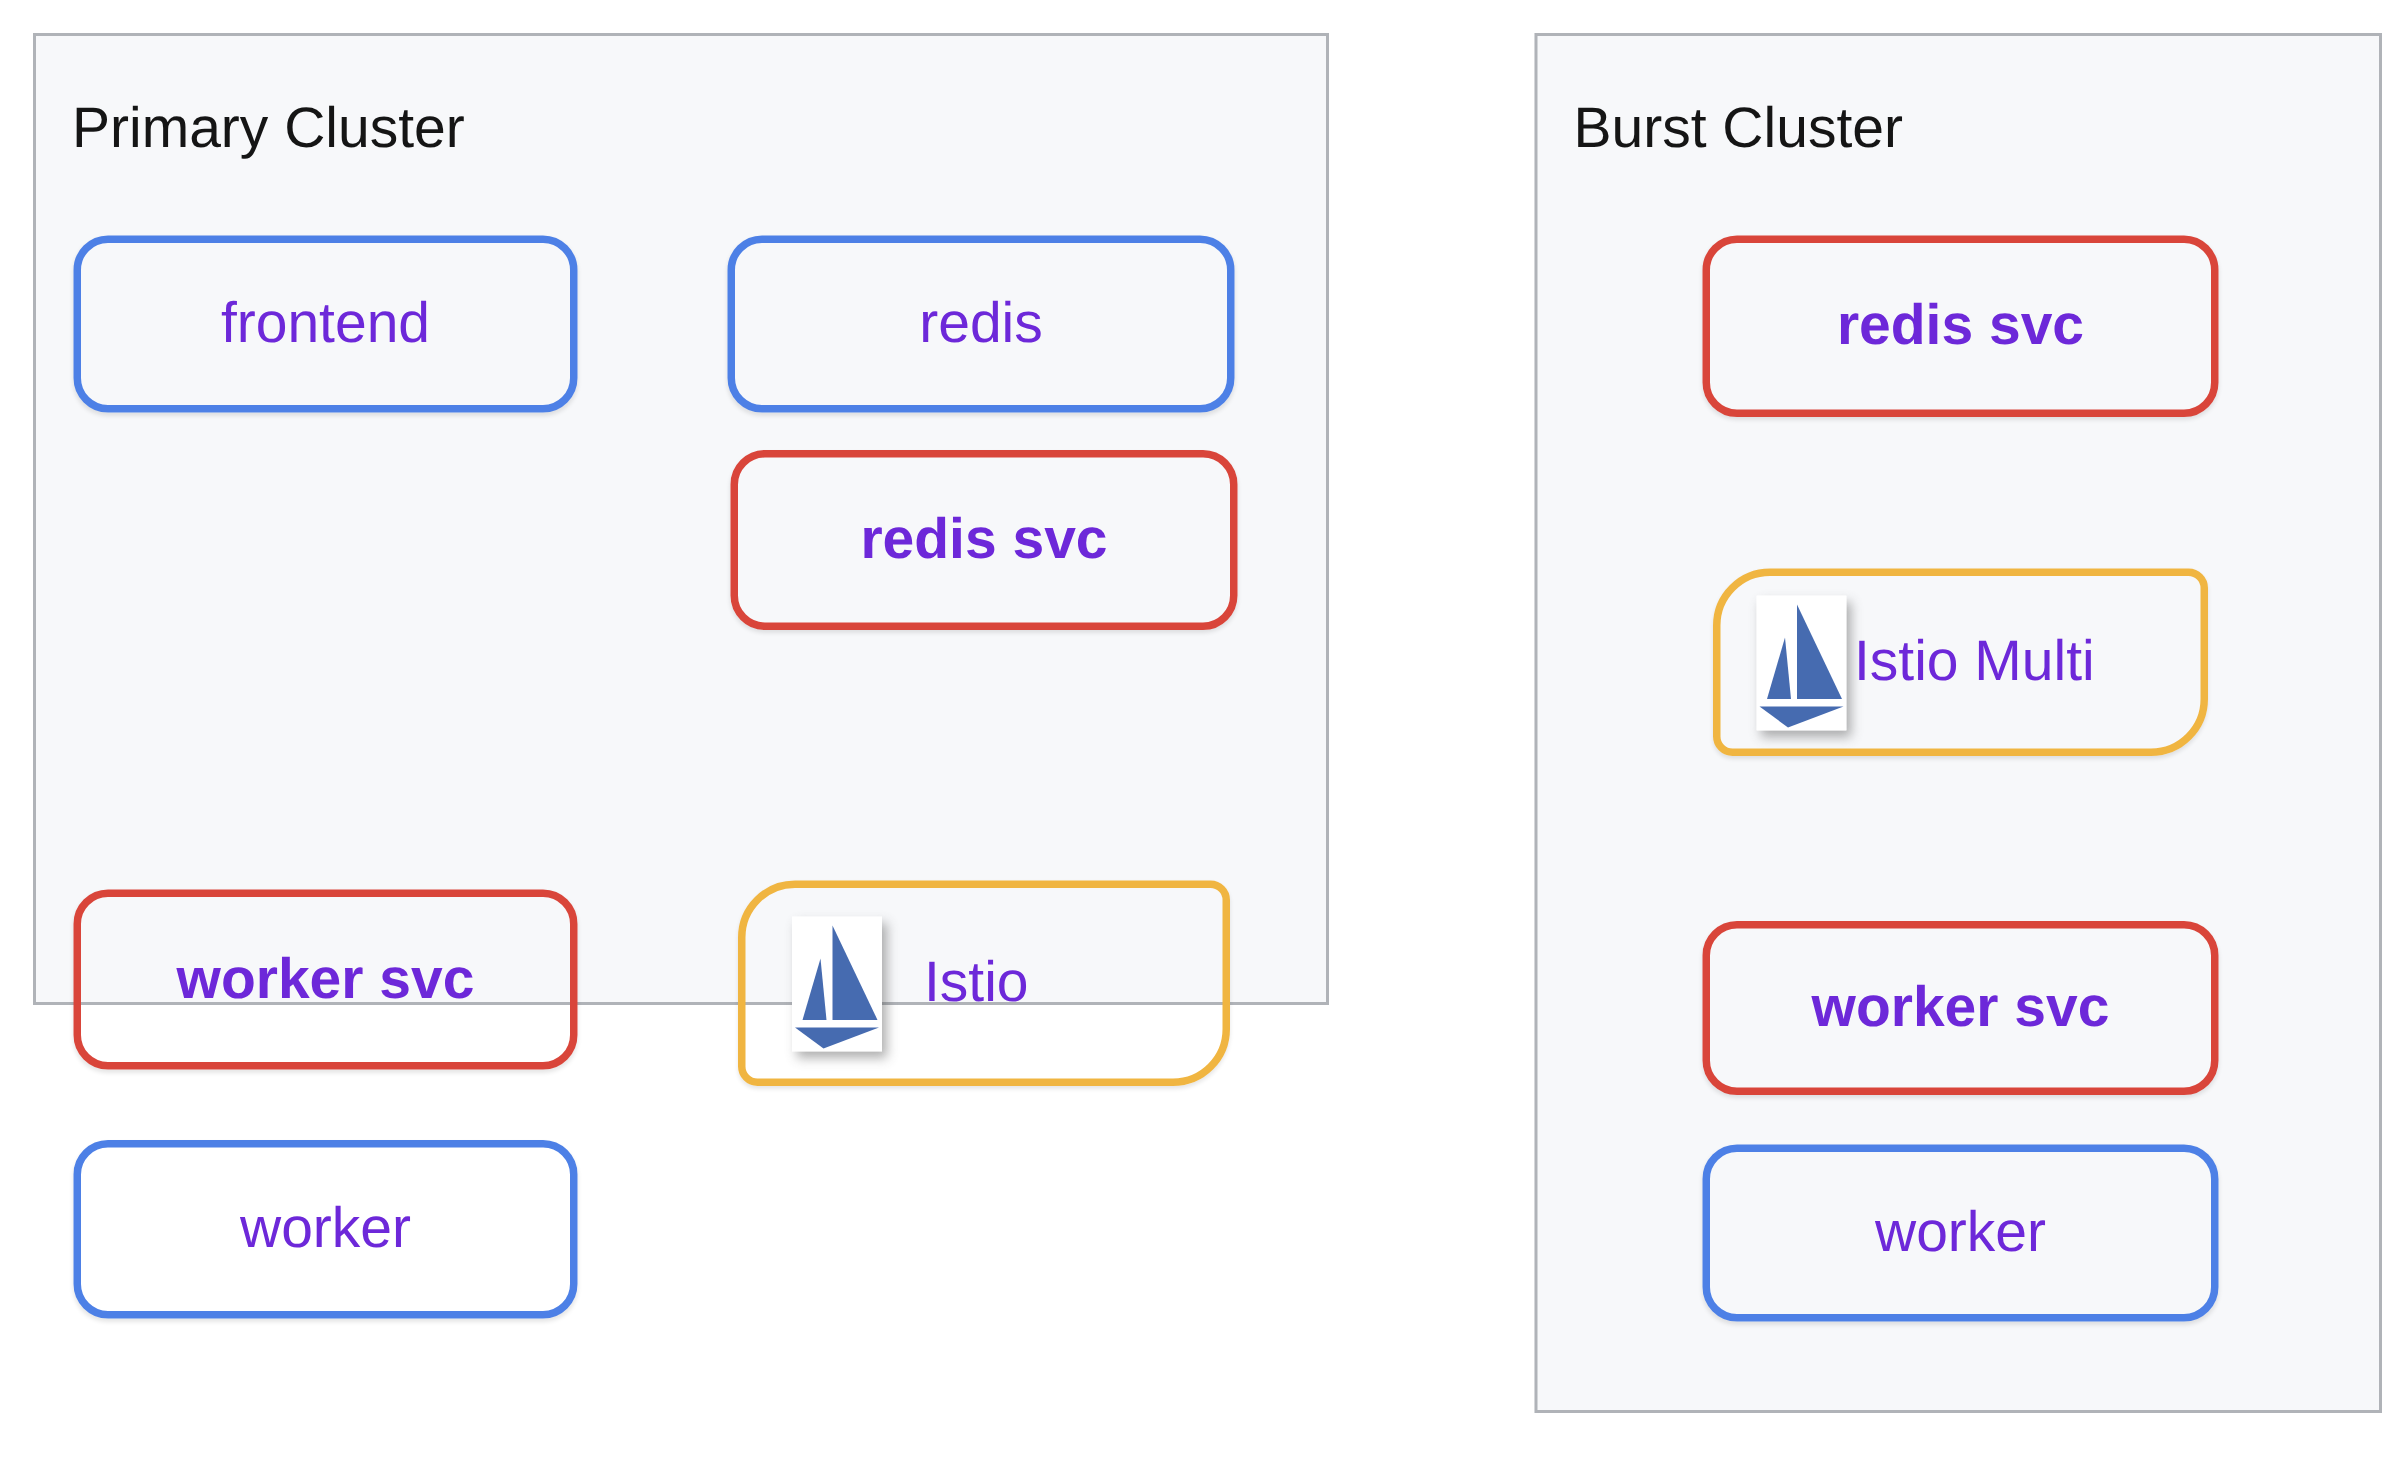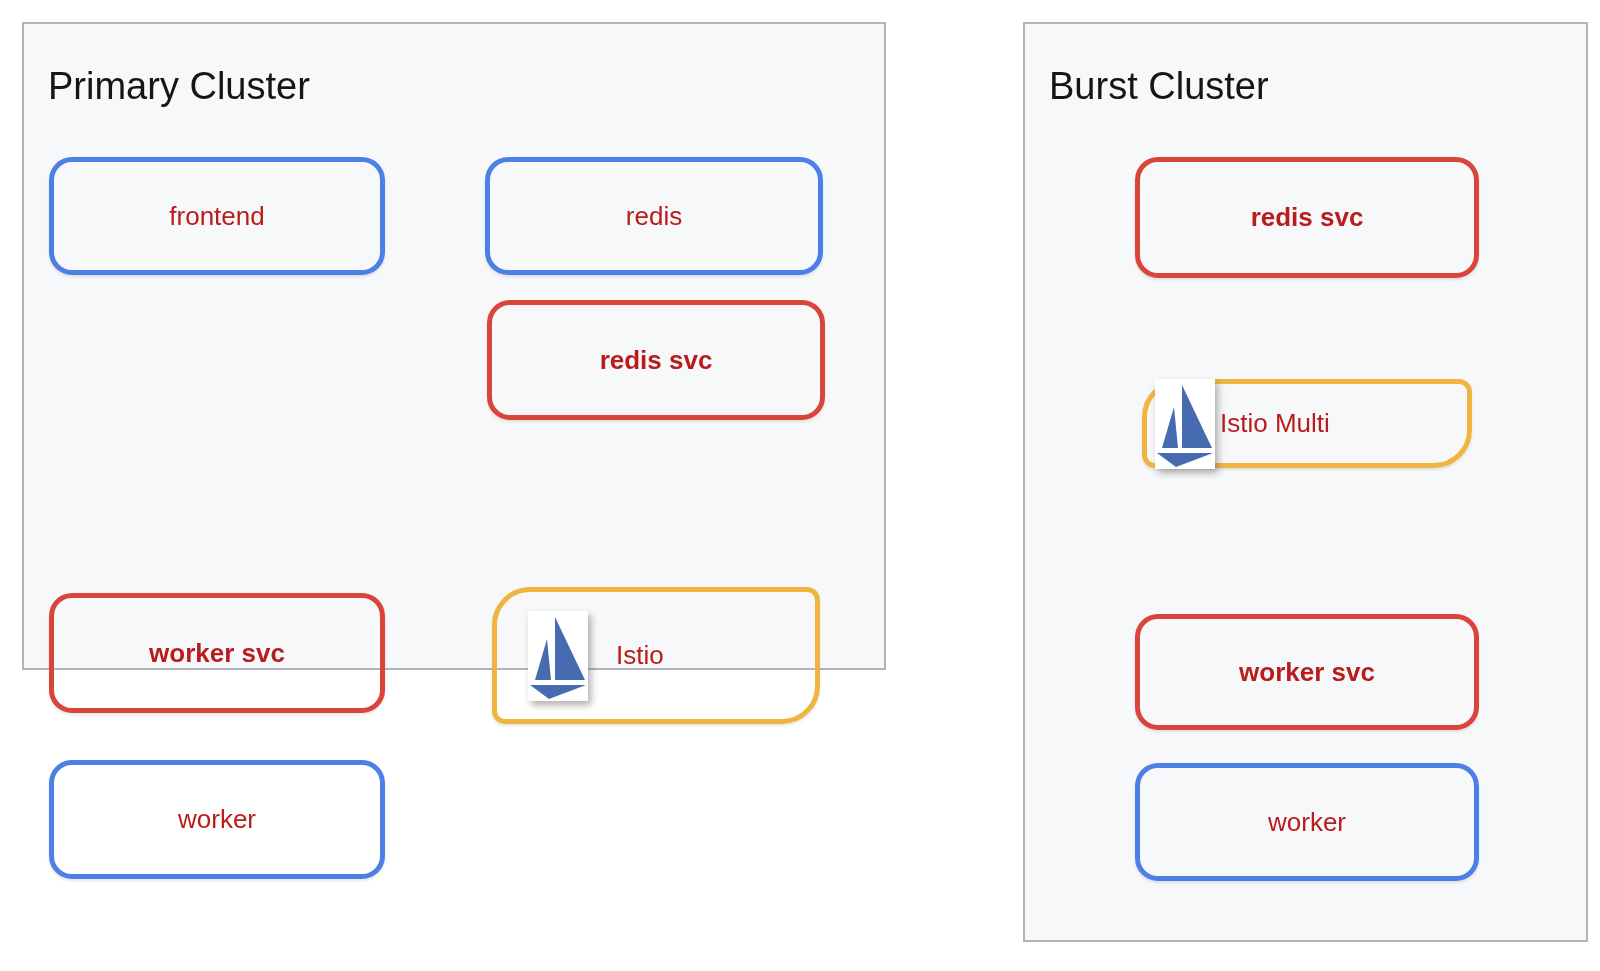--- a/index.html
+++ b/index.html
@@ -18,21 +18,21 @@
   .cluster-title{
     position:absolute;left:24px;top:42px;
     font-size:38px;line-height:1.1;color:#151515;
     white-space:nowrap;
   }
 
   .node{
     position:absolute;box-sizing:border-box;
     border-radius:23px;
     display:flex;align-items:center;justify-content:center;
-    font-size:26px;color:#b91c1c;
+    font-size:38px;color:#6d28d9;
     box-shadow:0 2px 3px rgba(0,0,0,0.10);
     background:transparent;
   }
   .node .label{white-space:nowrap;}
   .node.blue{border:5px solid #4d80e6;}
   .node.red{border:5px solid #d9453a;font-weight:bold;}
   .node.yellow{
     border:5px solid #f0b541;
     border-radius:38px 13px 38px 13px;
     justify-content:flex-start;
@@ -42,21 +42,21 @@
   .n-p-frontend    {left:25px;  top:133px; width:336px; height:118px;}
   .n-p-redis       {left:461px; top:133px; width:338px; height:118px;}
   .n-p-frontendsvc {left:25px;  top:276px; width:336px; height:120px;}
   .n-p-redissvc    {left:463px; top:276px; width:338px; height:120px;}
   .n-p-workersvc   {left:25px;  top:569px; width:336px; height:120px;}
   .n-p-istio       {left:468px; top:563px; width:328px; height:137px; padding-left:31px;}
   .n-p-worker      {left:25px;  top:736px; width:336px; height:119px;}
 
   
   .n-b-redissvc    {left:110px; top:133px; width:344px; height:121px;}
-  .n-b-istiomulti  {left:117px; top:355px; width:330px; height:89px; padding-left:8px;}
+  .n-b-istiomulti  {left:117px; top:355px; width:330px; height:125px; padding-left:24px;}
   .n-b-workersvc   {left:110px; top:590px; width:344px; height:116px;}
   .n-b-worker      {left:110px; top:739px; width:344px; height:118px;}
 
   .istio-icon{
     display:block;flex:0 0 auto;
     width:60px;height:90px;
     background:#ffffff;
     box-shadow:3px 4px 7px rgba(80,80,80,0.45);
   }
   .istio-icon svg{display:block;width:100%;height:100%;}

